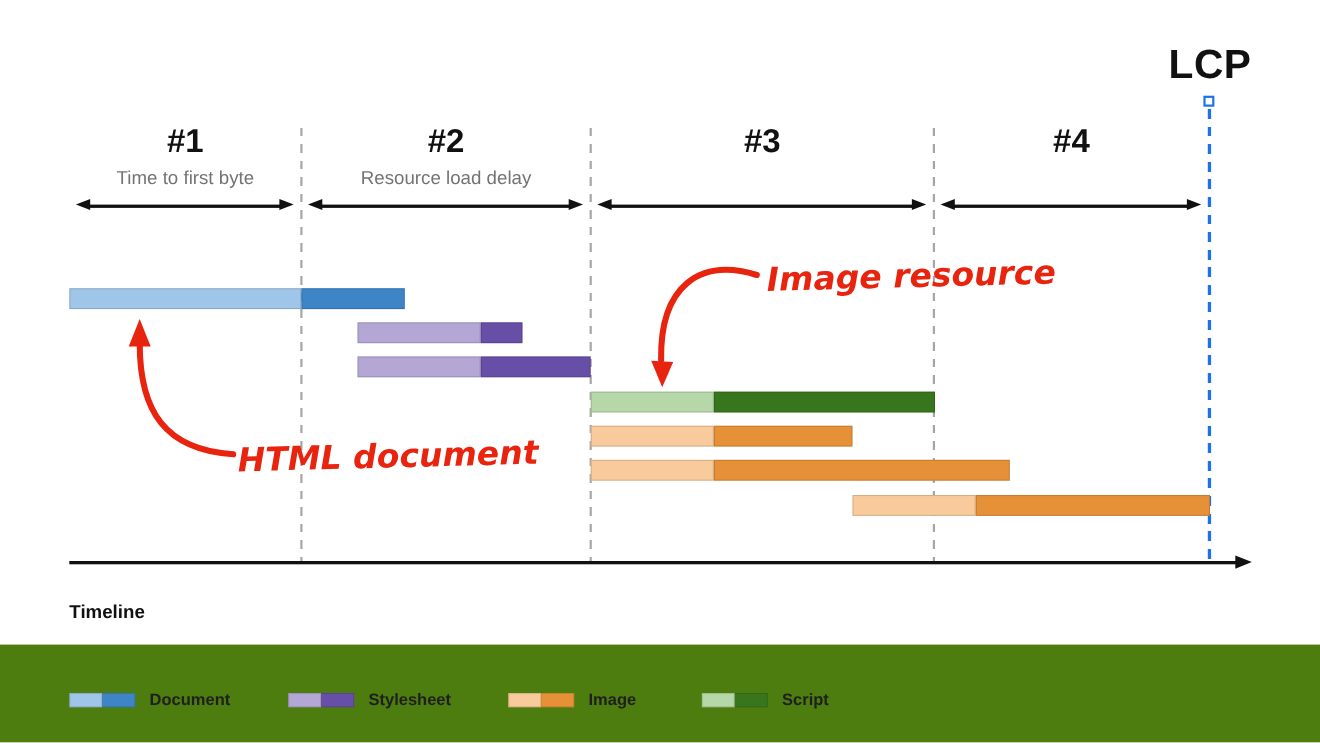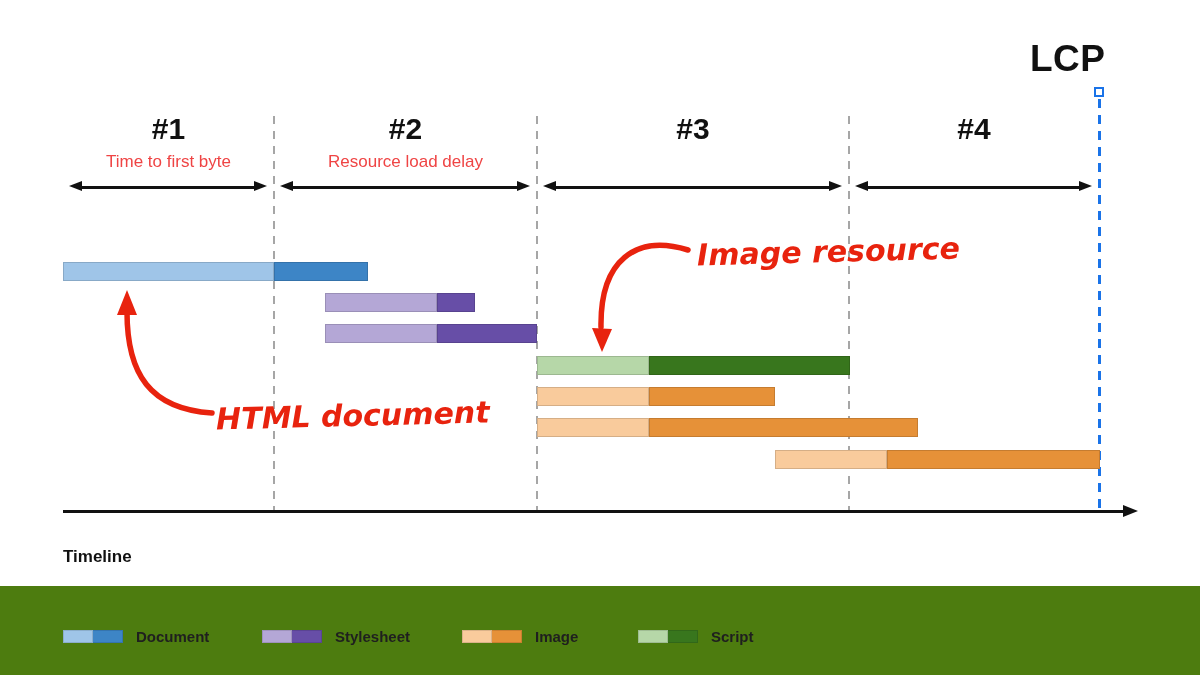--- a/index.html
+++ b/index.html
@@ -1,33 +1,33 @@
 <!DOCTYPE html>
 <html><head>
 <meta charset="utf-8">
 <style>
   html,body{margin:0;padding:0;background:#e9e9e9;}
   .stage{
     position:relative;width:1200px;height:675px;background:#ffffff;
     font-family:"Liberation Sans",sans-serif;overflow:hidden;margin:0 auto;
   }
   
-  .lcp-title{position:absolute;left:1030px;top:38px;width:140px;
+  .lcp-title{position:absolute;left:1030px;top:38px;width:140px;text-align:center;
     font-size:37px;font-weight:800;color:#111;letter-spacing:0.5px;}
   .lcp-marker{position:absolute;left:1094px;top:87px;width:6px;height:6px;
     background:#fff;border:2px solid #1a73e8;}
   .lcp-line{position:absolute;left:1098px;top:99px;width:3px;height:412px;
     background:repeating-linear-gradient(to bottom,#1a73e8 0 9px,transparent 9px 16px);}
   
   .divider{position:absolute;top:116px;width:2px;height:395px;
     background:repeating-linear-gradient(to bottom,#a6a6a6 0 8px,transparent 8px 15px);}
   
   .phase{position:absolute;top:112px;text-align:center;}
   .phase .num{display:block;font-size:30px;font-weight:800;color:#111;line-height:34px;}
-  .phase .lbl{display:block;font-size:17px;font-weight:400;color:#ef4444;margin-top:6px;line-height:20px;}
+  .phase .lbl{display:block;font-size:17px;font-weight:400;color:#737373;margin-top:6px;line-height:20px;}
   
   .harrow{position:absolute;top:179px;height:16px;}
   .harrow .line{position:absolute;left:9px;right:9px;top:7px;height:2.5px;background:#111;}
   .harrow .head{position:absolute;top:2px;width:0;height:0;
     border-top:5.5px solid transparent;border-bottom:5.5px solid transparent;}
   .harrow .head.l{left:0;border-right:13px solid #111;}
   .harrow .head.r{right:0;border-left:13px solid #111;}
   
   .seg{position:absolute;height:19px;box-sizing:border-box;border:1px solid rgba(0,0,0,0.14);}
   

